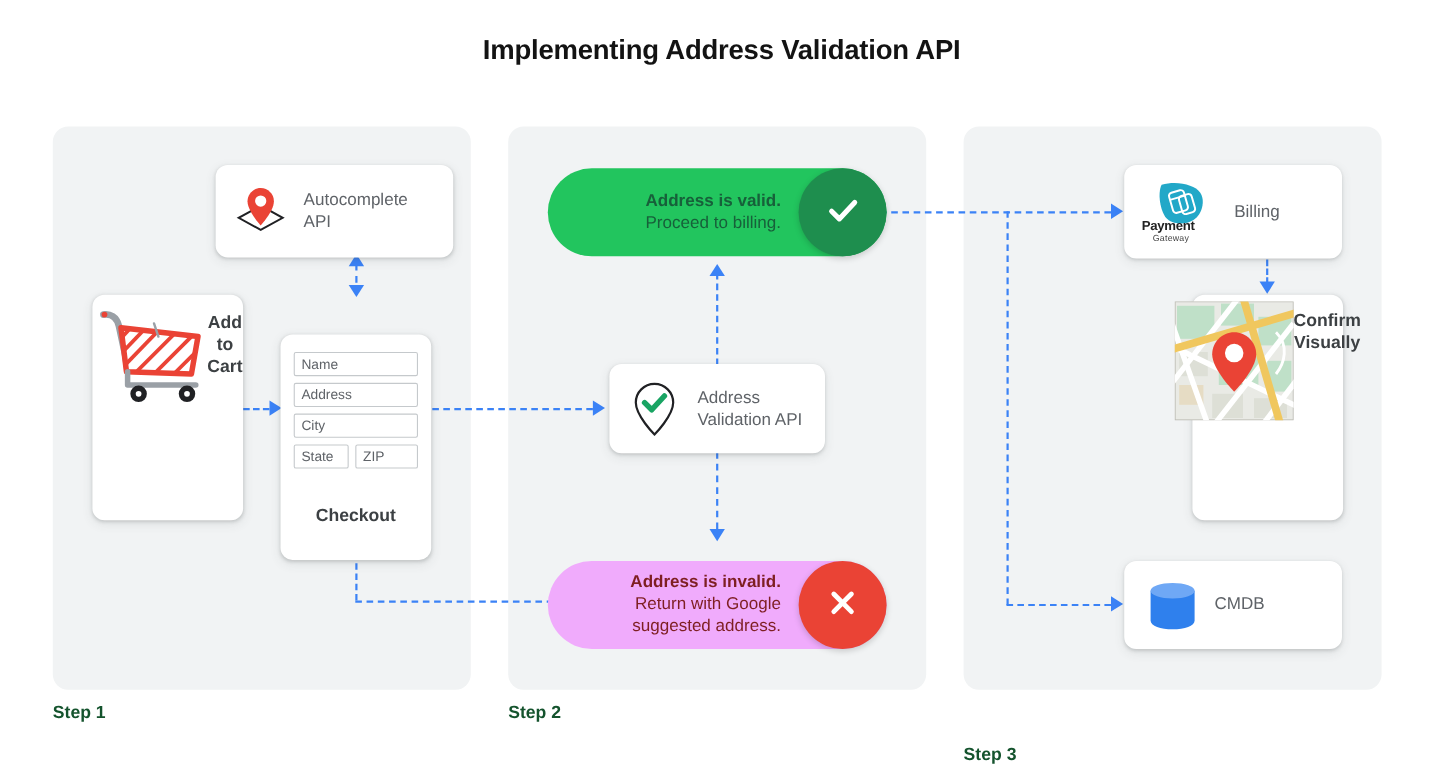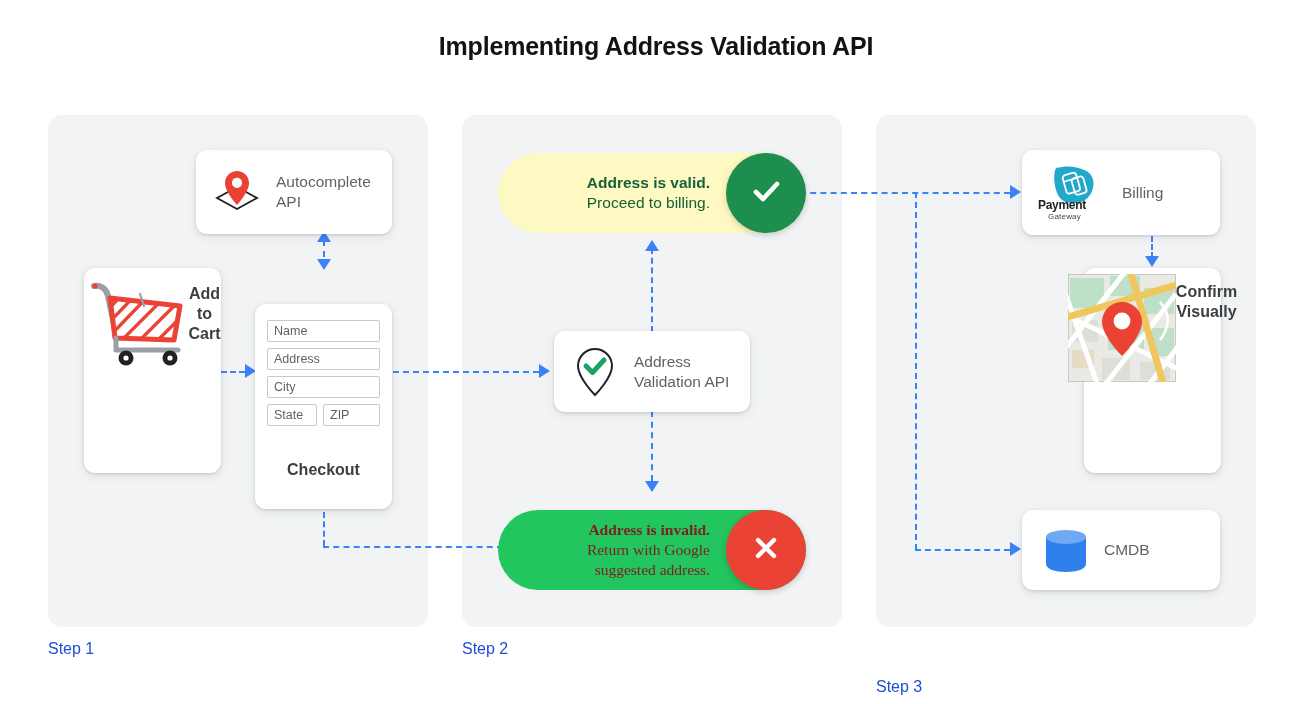--- a/index.html
+++ b/index.html
@@ -20,22 +20,22 @@
   }
 
   
   .panel {
     position: absolute;
     background: #f1f3f4;
     border-radius: 14px;
   }
   .step-label {
     position: absolute;
-    font-size: 16px; font-weight: normal;
-    color: #1d4ed8;
+    font-size: 16px; font-weight: bold;
+    color: #14532d;
   }
 
   
   .card {
     position: absolute;
     background: #ffffff;
     border-radius: 11px;
     box-shadow: 0 1px 3px rgba(60,64,67,0.18), 0 3px 10px rgba(60,64,67,0.10);
   }
   .card-h {            
@@ -50,22 +50,22 @@
   .card-label-strong {
     font-size: 16px; color: #3c4043; font-weight: bold; text-align: center; line-height: 1.25;
   }
 
   
   .pill {
     position: absolute;
     border-radius: 999px;
     display: flex; align-items: center; justify-content: flex-end;
   }
-  .pill-green { background: #fef9c3; }
-  .pill-red   { background: #22c55e; font-family: Liberation Serif, serif; }
+  .pill-green { background: #22c55e; }
+  .pill-red   { background: #f0abfc; }
   .pill-text { text-align: right; line-height: 1.3; }
   .pill-text .t1 { font-weight: bold; font-size: 15.5px; }
   .pill-text .t2 { font-size: 15.5px; }
   .pill-green .pill-text { color: #17603a; }
   .pill-red   .pill-text { color: #7e1f22; }
   .pill-badge {
     width: 80px; height: 80px; border-radius: 50%;
     display: flex; align-items: center; justify-content: center;
     flex: none;
   }
@@ -149,21 +149,21 @@
 
   <div class="dashV" style="left:915px; top:192px; height:358px;"></div>
   <div class="dashH" style="left:915px; top:549px; width:95px;"></div>
   <div class="arrow arrow-r" style="left:1010px; top:542px;"></div>
 
 
   <div class="dashH" style="left:323px; top:546px; width:180px;"></div>
   <div class="dashV" style="left:323px; top:484px; height:62px;"></div>
   <div class="arrow arrow-u" style="left:317px; top:475px;"></div>
 
-  <div class="card card-h" style="left:196px; top:150px; width:196px; height:84px; padding:0 14px;">
+  <div class="card card-h" style="left:196px; top:150px; width:216px; height:84px; padding:0 14px;">
     <span style="flex:none; width:54px; height:54px; display:block;">
       <svg viewBox="0 0 54 54" width="54" height="54">
         <path d="M27 22 L47 33 L27 44 L7 33 Z" fill="none" stroke="#202124" stroke-width="1.8"></path>
         <path d="M27 6 C20.4 6 15 11.4 15 18 c0 9 12 22 12 22 s12-13 12-22 c0-6.6-5.4-12-12-12 z" fill="#ea4335"></path>
         <circle cx="27" cy="17.8" r="5.1" fill="#ffffff"></circle>
       </svg>
     </span>
     <span class="card-label" style="margin-left:12px;">
       <span style="display:block;">Autocomplete</span>
       <span style="display:block;">API</span>

